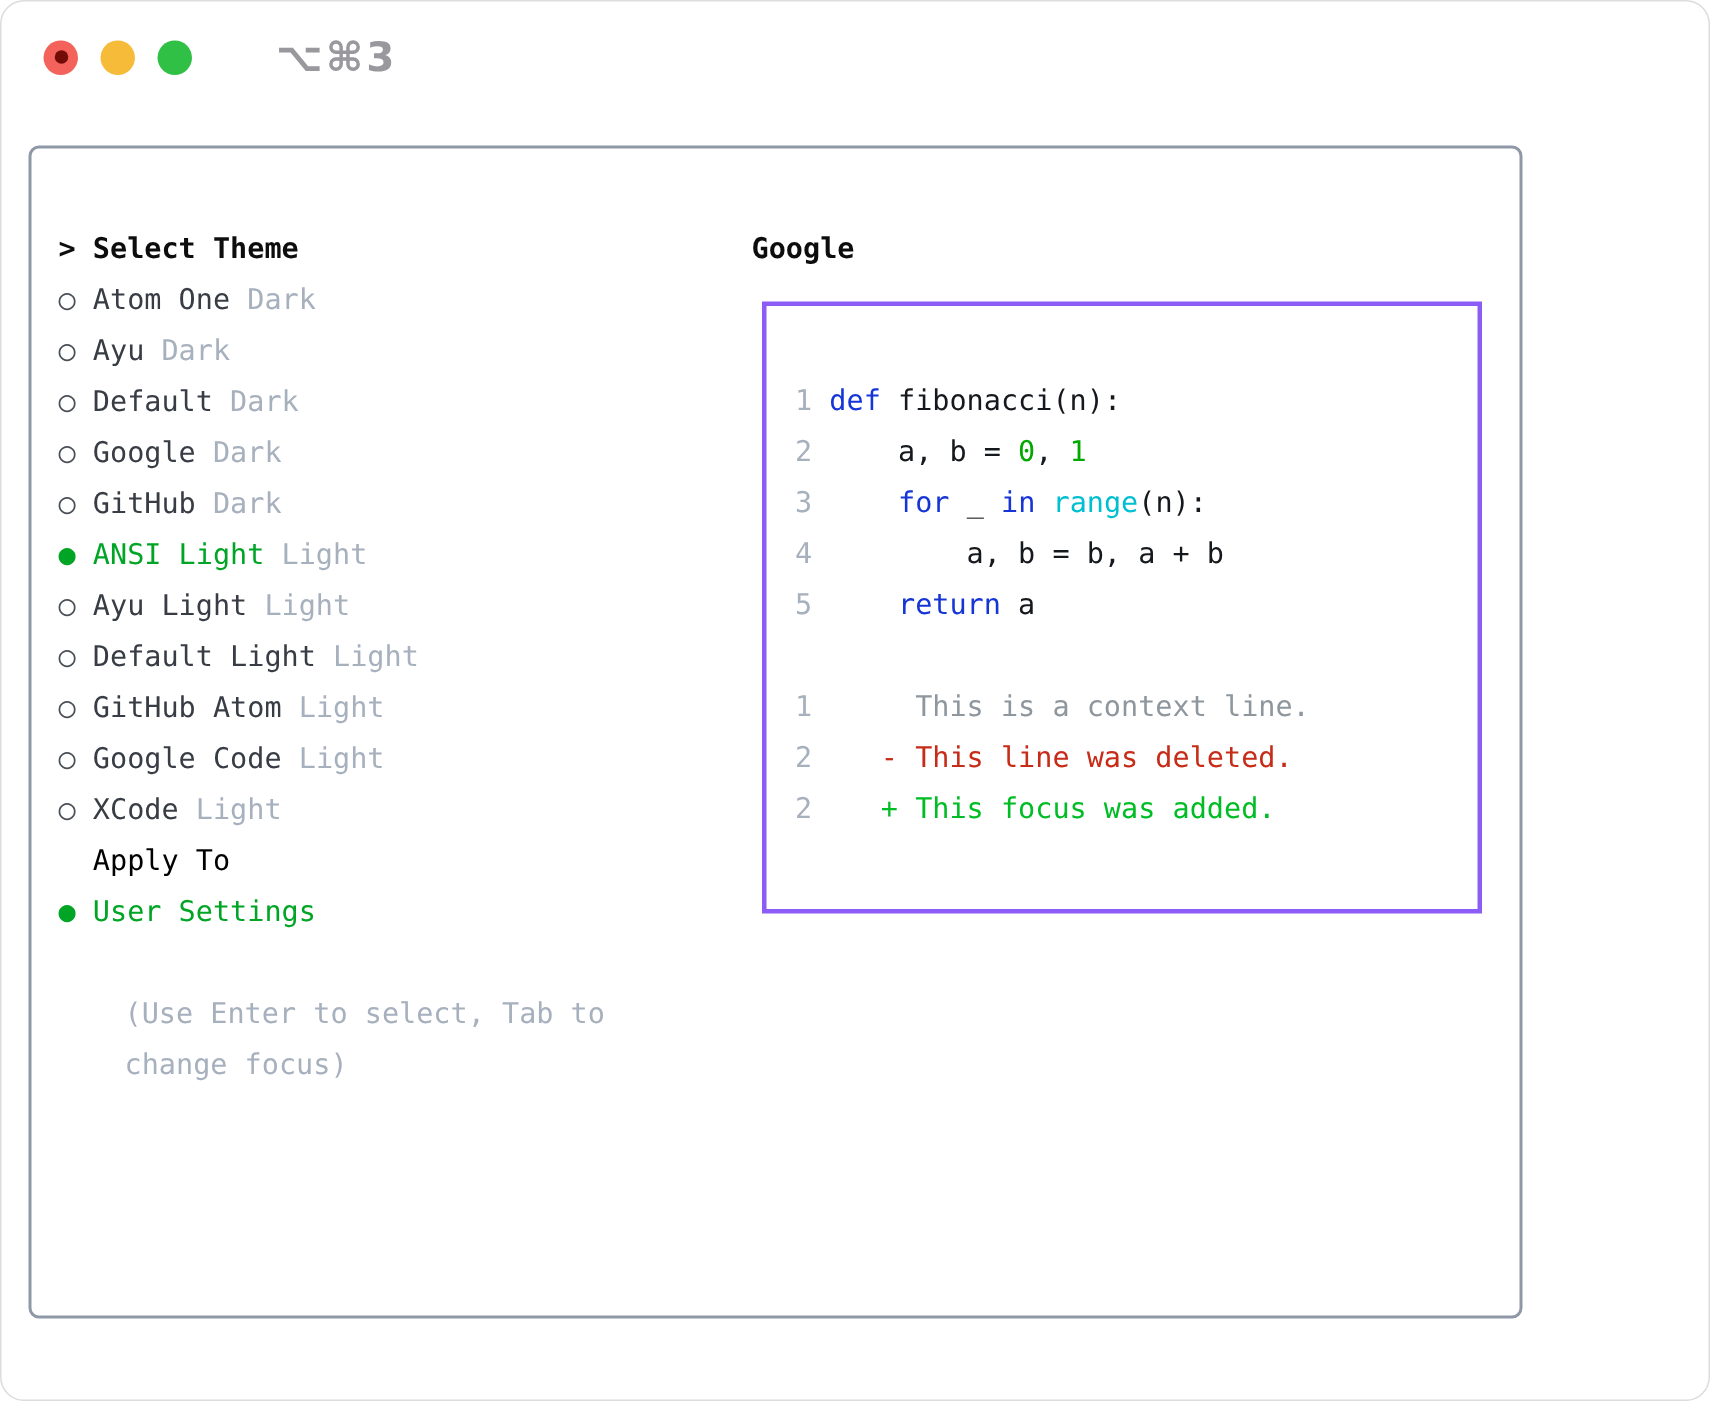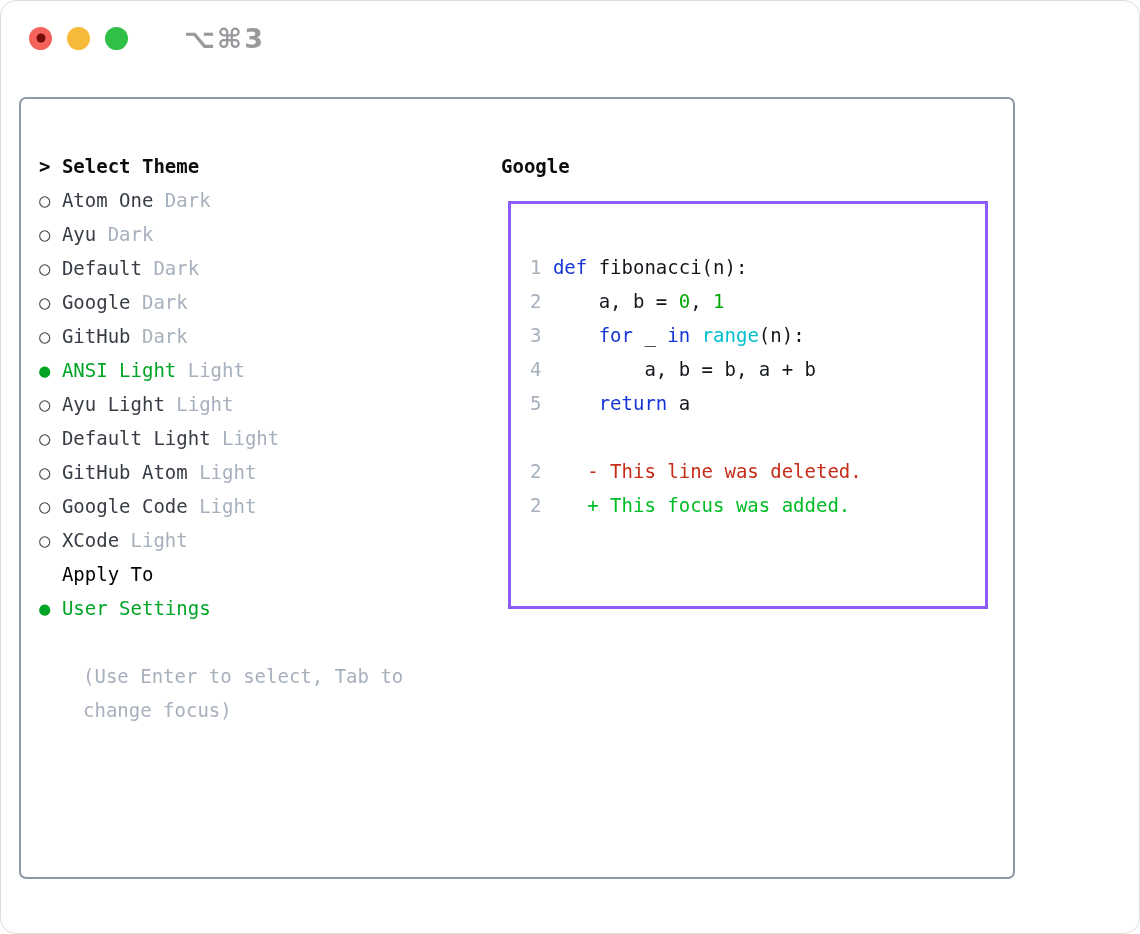--- a/index.html
+++ b/index.html
@@ -118,19 +118,20 @@
     <div class="row preview-title">Google</div>
 
     <div class="preview-box">
       <div id="code-area">
           <div class="code-line"><span class="lineno">1</span><span class="tok-kw">def</span><span class="tok-plain"> fibonacci(n):</span></div>
           <div class="code-line"><span class="lineno">2</span><span class="tok-plain">    a, b = </span><span class="tok-num">0</span><span class="tok-plain">, </span><span class="tok-num">1</span></div>
           <div class="code-line"><span class="lineno">3</span><span class="tok-plain">    </span><span class="tok-kw">for</span><span class="tok-plain"> _ </span><span class="tok-kw">in</span><span class="tok-plain"> </span><span class="tok-builtin">range</span><span class="tok-plain">(n):</span></div>
           <div class="code-line"><span class="lineno">4</span><span class="tok-plain">        a, b = b, a + b</span></div>
           <div class="code-line"><span class="lineno">5</span><span class="tok-plain">    </span><span class="tok-kw">return</span><span class="tok-plain"> a</span></div>
           <div class="code-line"><span class="lineno"></span></div>
+          <div class="code-line"><span class="lineno">1</span><span class="tok-ctx">     This is a context line.</span></div>
           <div class="code-line"><span class="lineno">2</span><span class="tok-del">   - This line was deleted.</span></div>
           <div class="code-line"><span class="lineno">2</span><span class="tok-add">   + This focus was added.</span></div>
         </div>
     </div>
 
   </div>
 </div>
 
 </body></html>

